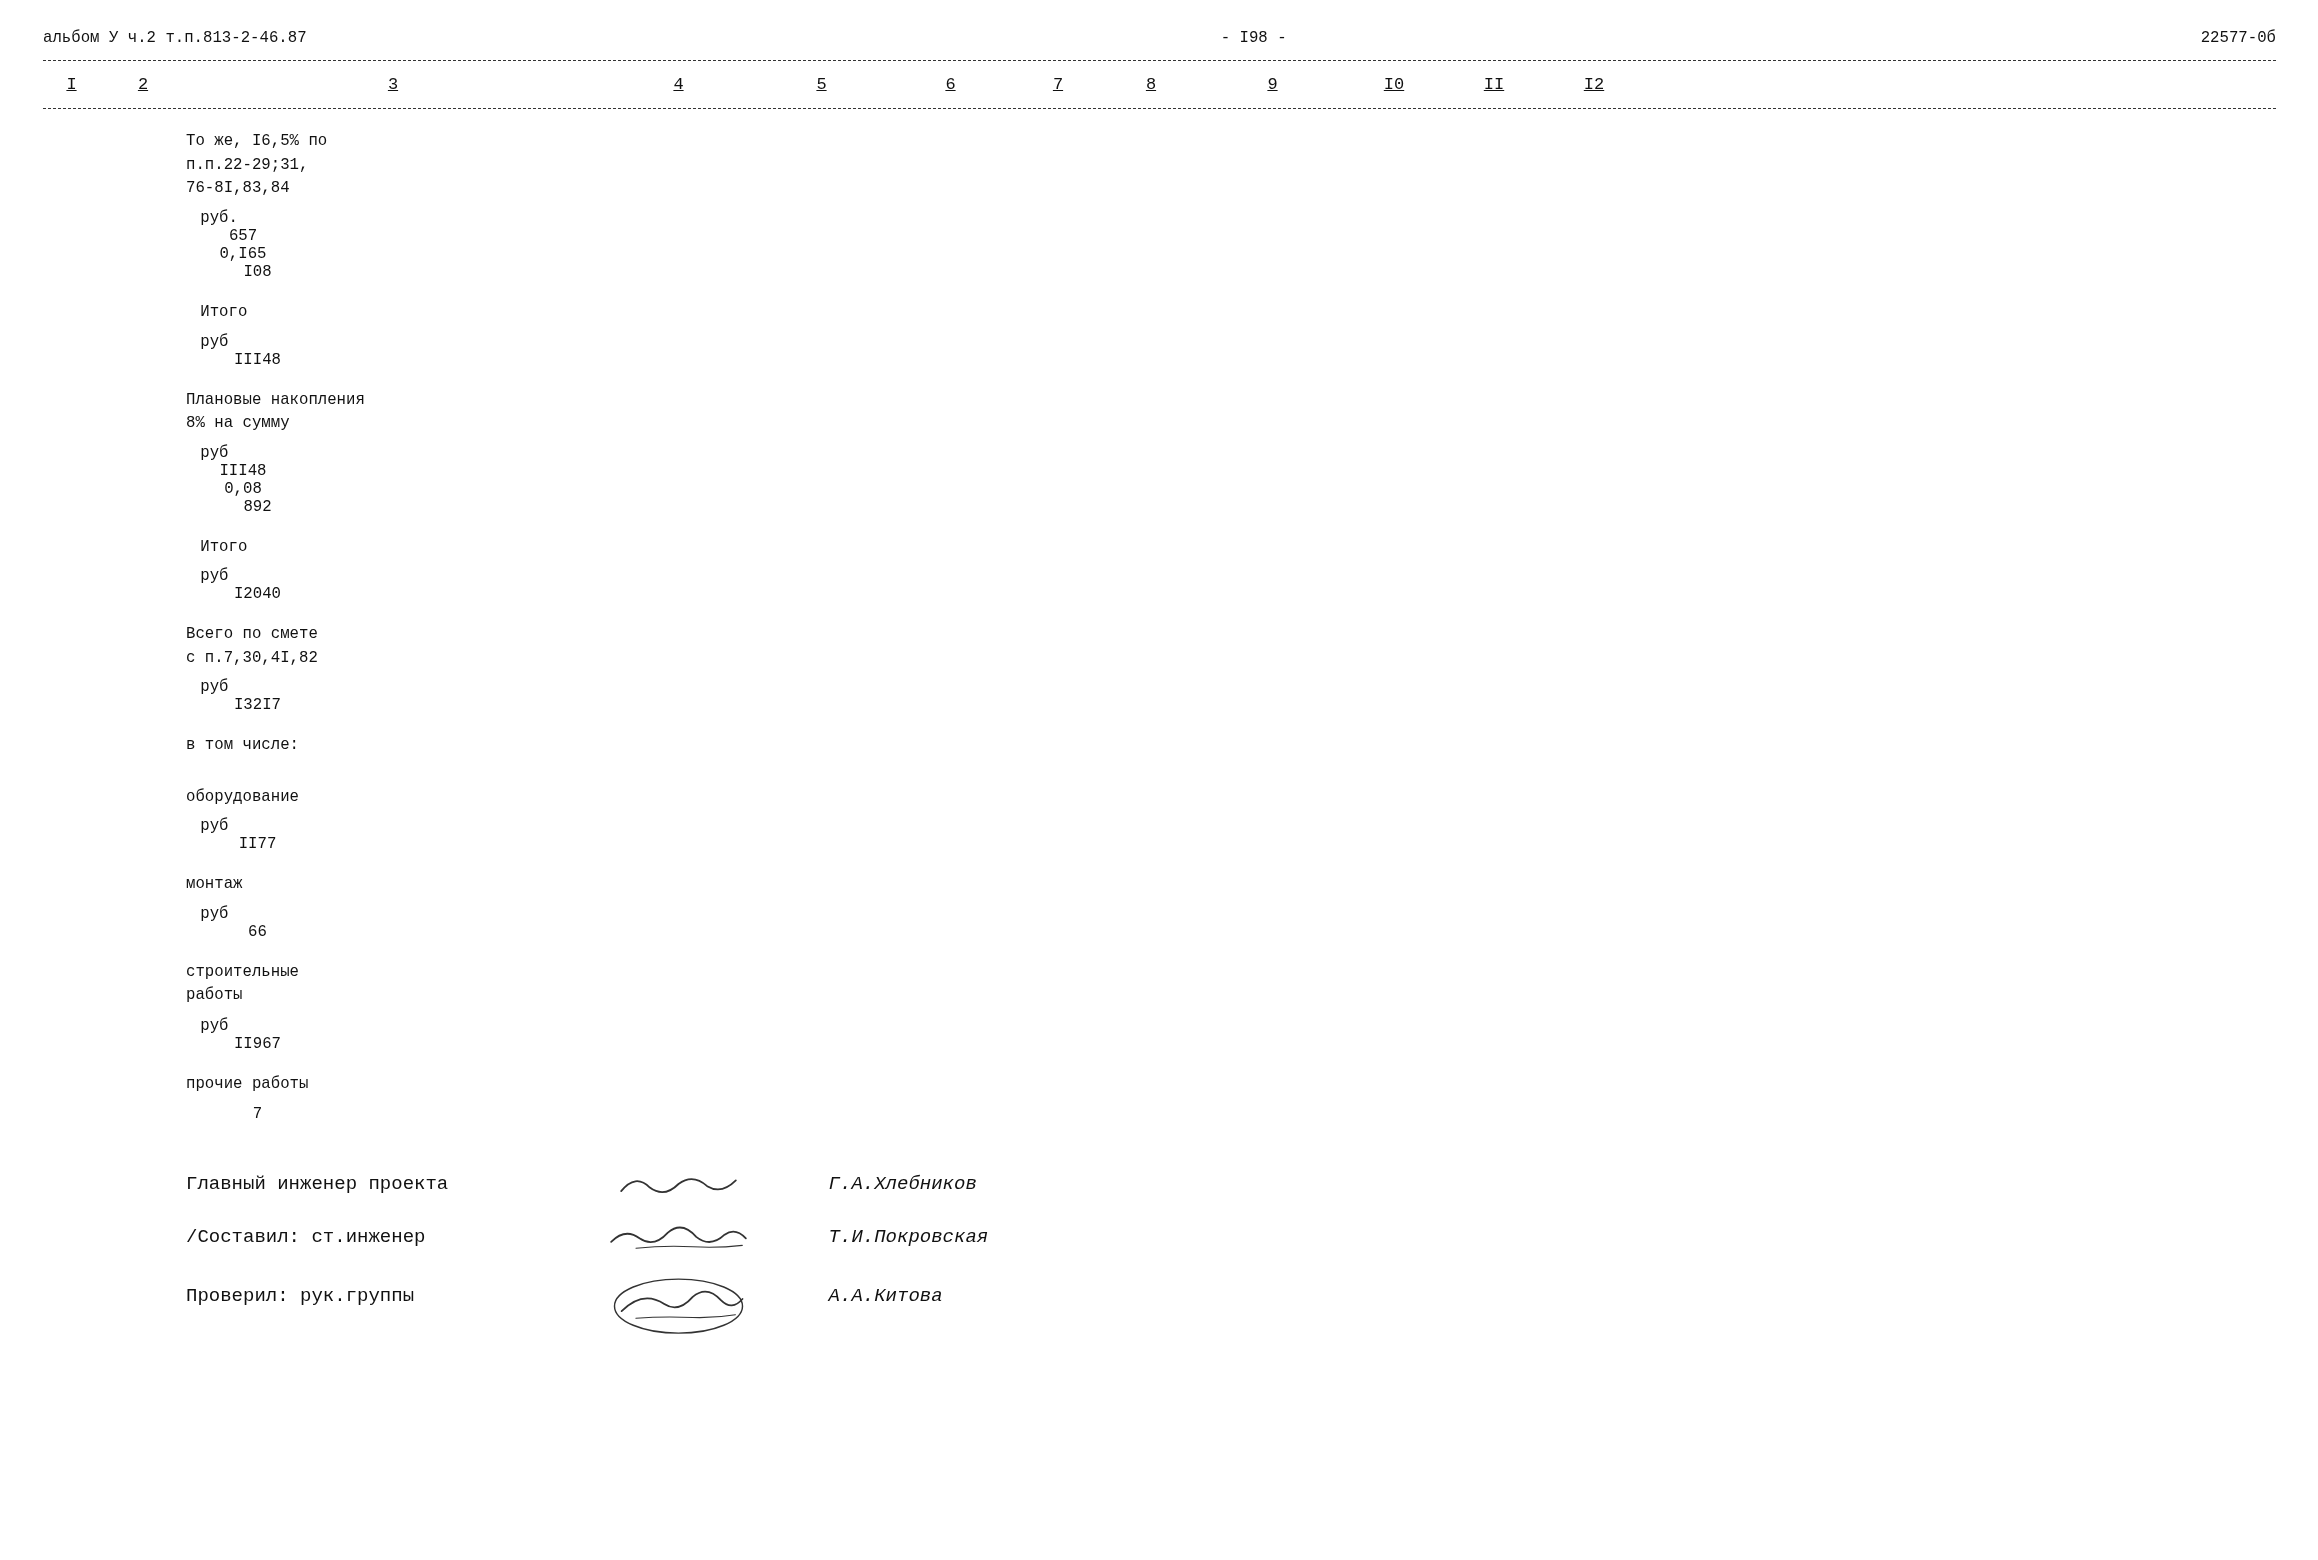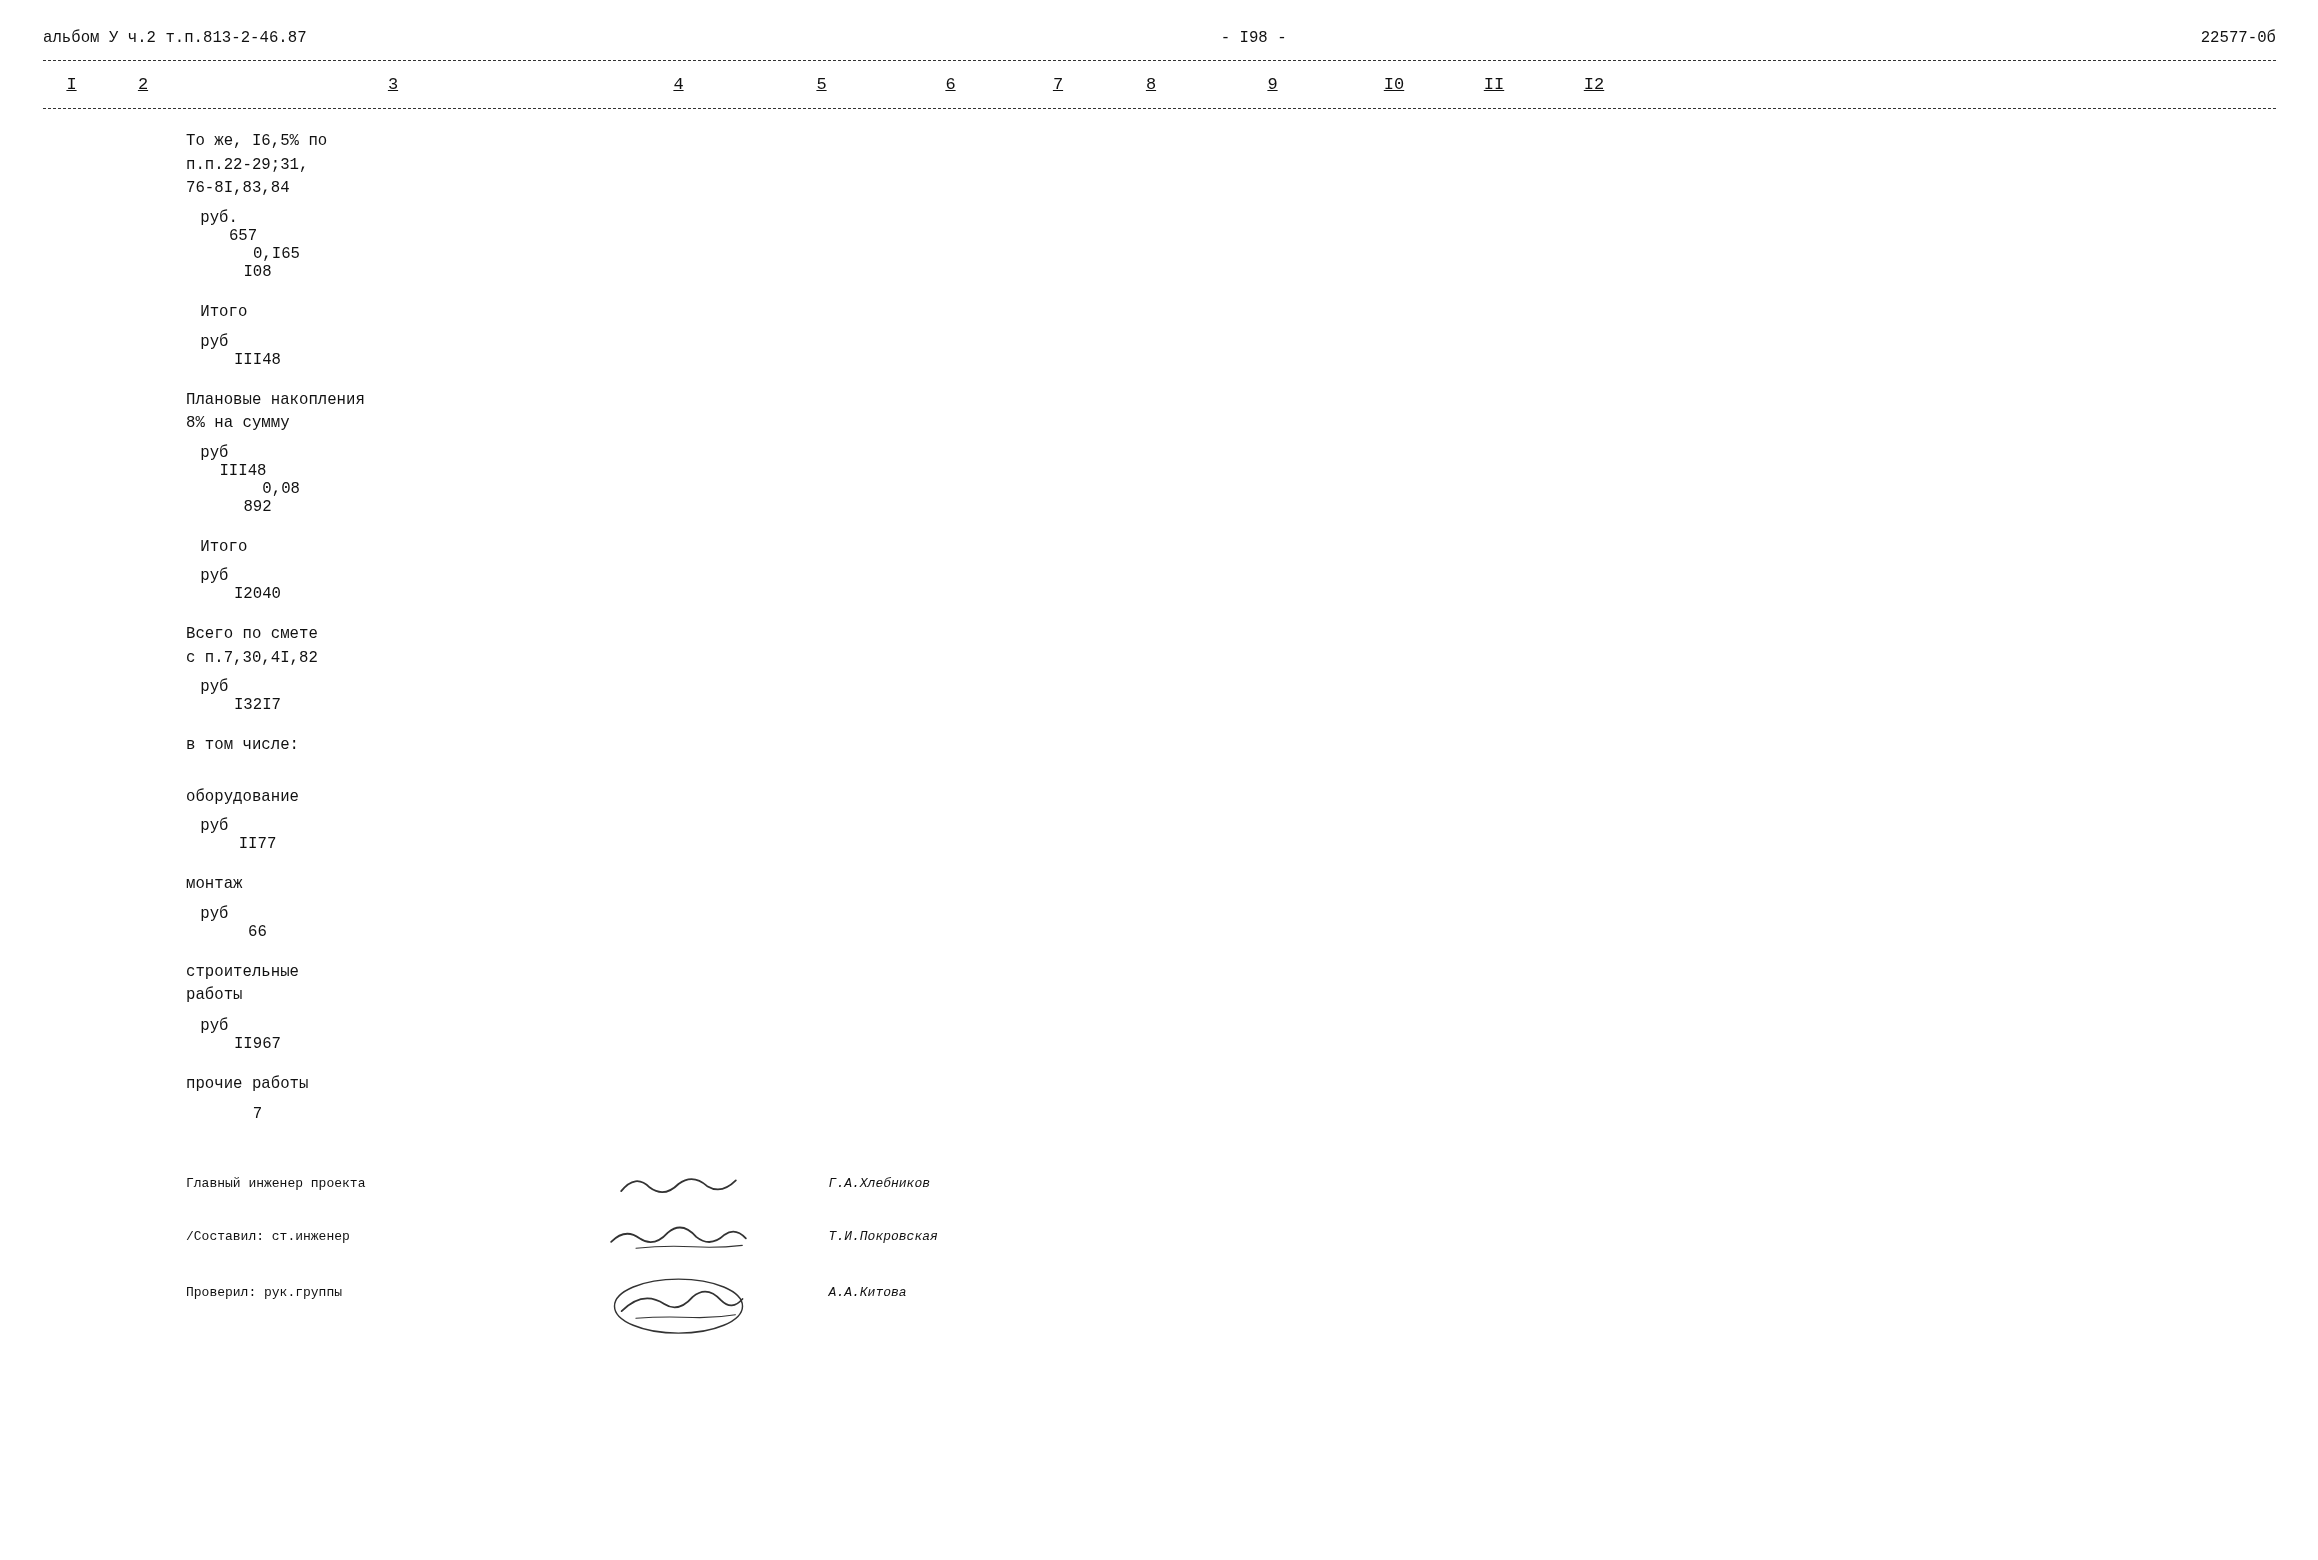--- a/index.html
+++ b/index.html
@@ -86,21 +86,21 @@
       margin-top: 8px;
     }
 
     .cell-base {
       width: 114px;
       text-align: center;
     }
 
     .cell-rate {
       width: 114px;
-      text-align: right;
+      text-align: center;
     }
 
     .cell-col7 {
       width: 86px;
     }
     .cell-col8 {
       width: 100px;
     }
 
     .cell-total {
@@ -111,21 +111,21 @@
     .signature-section {
       margin-top: 43px;
       padding-left: 143px;
     }
 
     .sig-row {
       display: flex;
       flex-direction: row;
       align-items: center;
       margin-bottom: 17px;
-      font-size: 13px;
+      font-size: 19px;
     }
 
     .sig-title {
       width: 371px;
     }
 
     .sig-image {
       width: 243px;
       font-style: italic;
       font-size: 18.6px;

